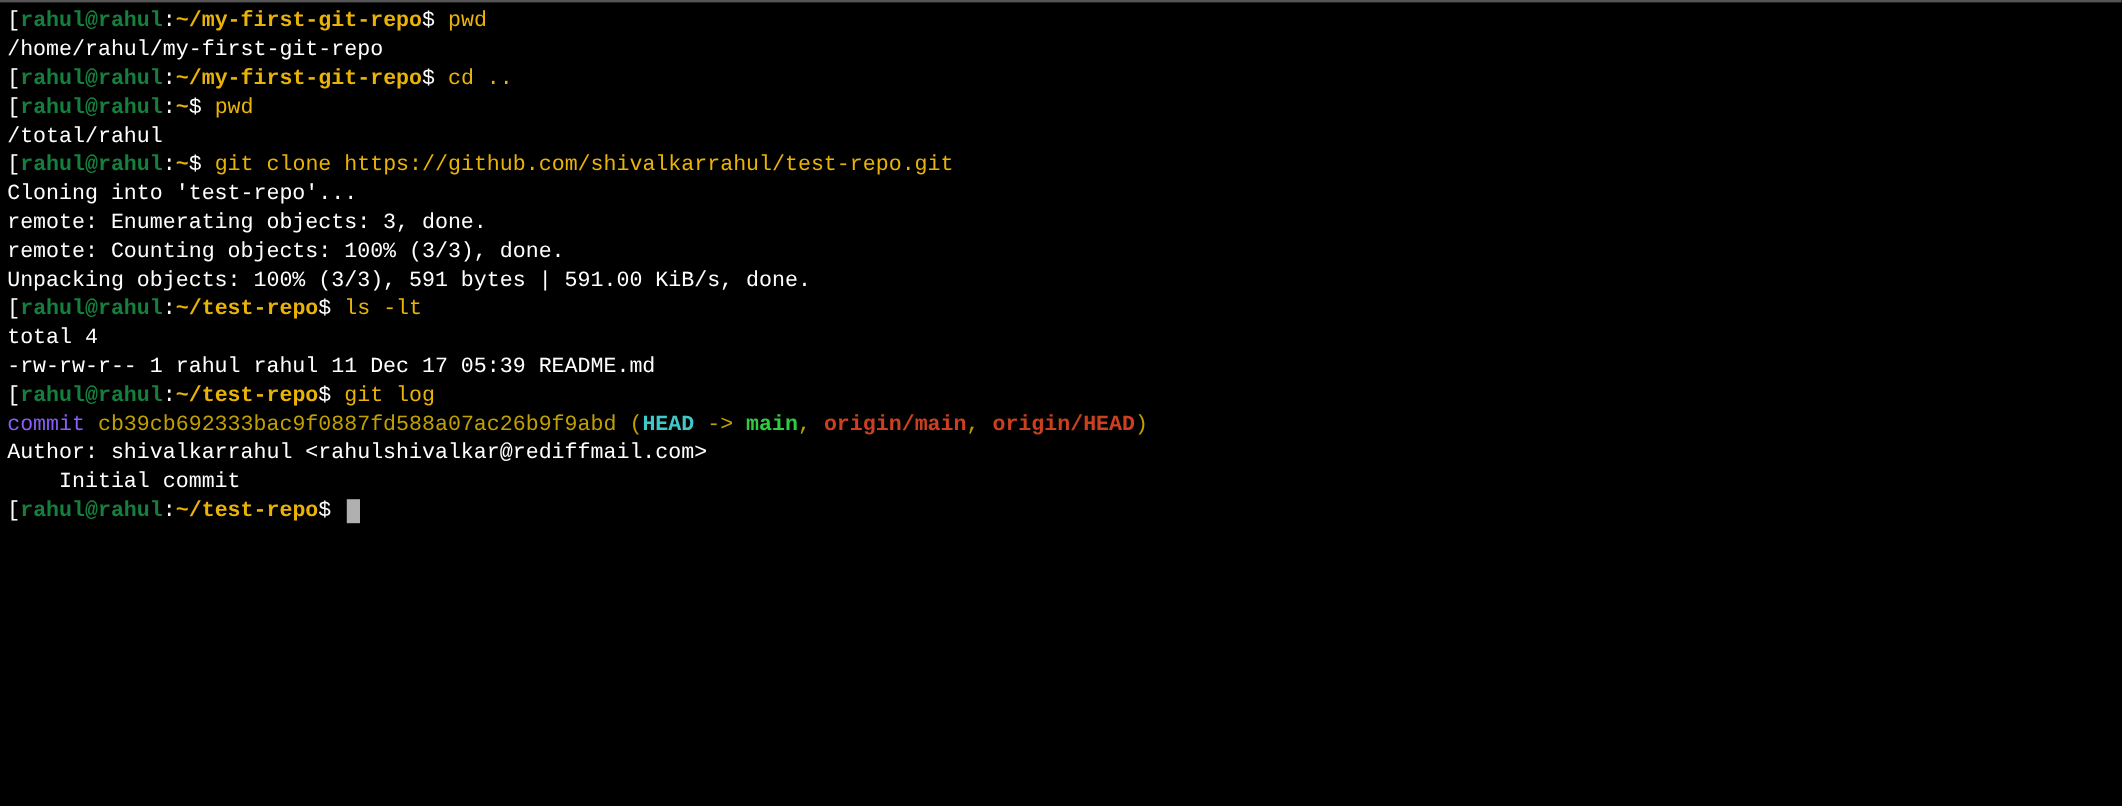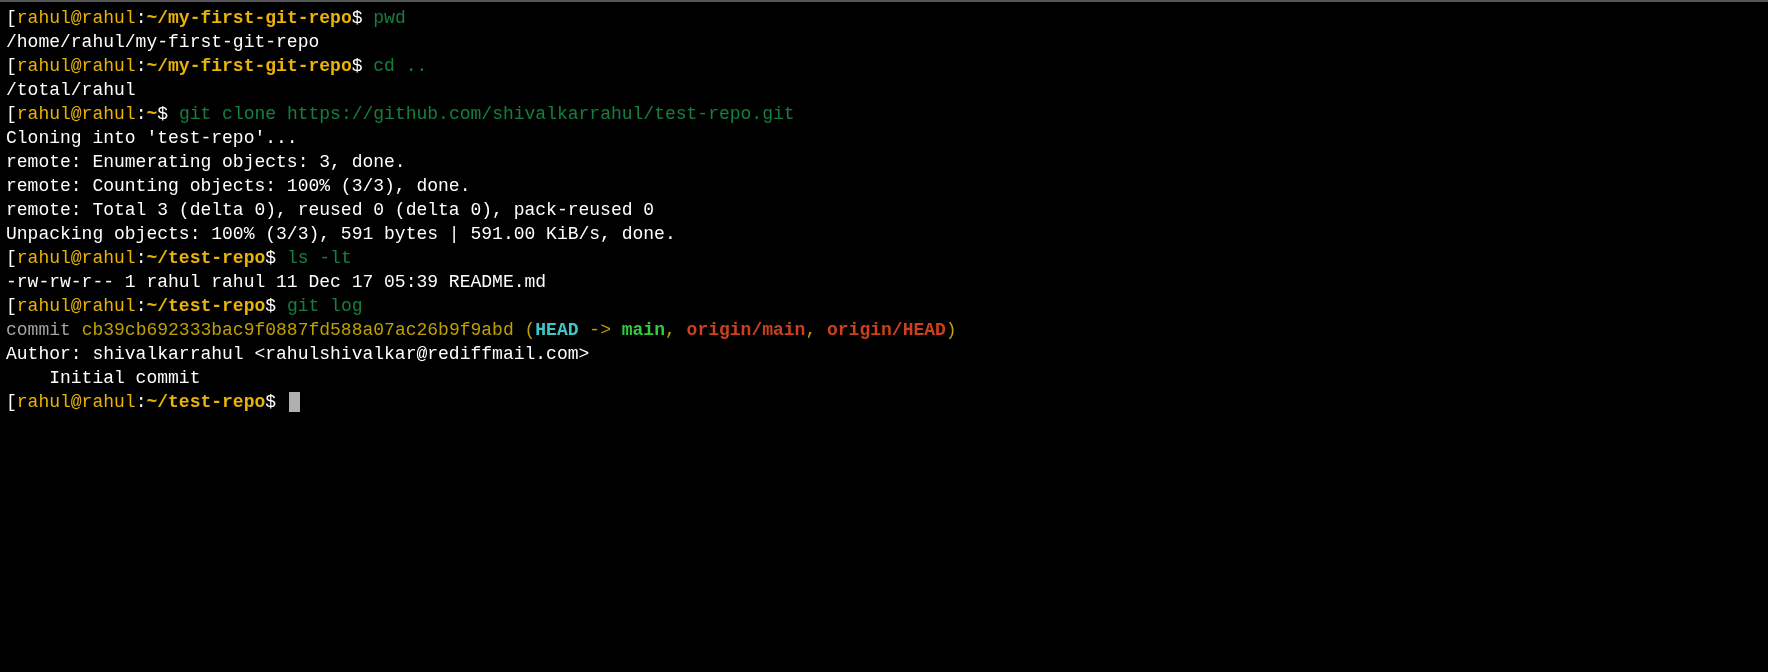--- a/index.html
+++ b/index.html
@@ -18,27 +18,27 @@
       height: 672px;
       overflow: hidden;
       border-top: 2px solid #555;
       font-weight: 500;
     }
     .line {
       white-space: pre;
       display: block;
     }
     .bracket { color: #ffffff; }
-    .user-host { color: #eab308; font-weight: 400; }
+    .user-host { color: #15803d; font-weight: 700; }
     .colon { color: #ffffff; }
     .path { color: #eab308; font-weight: 600; }
     .dollar { color: #ffffff; }
-    .cmd { color: #15803d; }
+    .cmd { color: #eab308; }
     .output { color: #ffffff; }
-    .commit-word { color: #a3a3a3; margin-top: 36px; }
+    .commit-word { color: #8b5cf6; margin-top: 36px; }
     .commit-hash { color: #c0a000; }
     .ref-paren { color: #c0a000; }
     .head { color: #40c8c8; font-weight: 600; }
     .arrow { color: #c0a000; }
     .main-branch { color: #2ecc40; font-weight: 600; }
     .remote-ref { color: #cc4020; font-weight: 600; }
     .comma { color: #c0a000; }
     .cursor {
       display: inline-block;
       width: 11px;
@@ -52,34 +52,35 @@
 <body>
 
 <div>
 
 <span class="line"><span class="bracket">[</span><span class="user-host">rahul@rahul</span><span class="colon">:</span><span class="path">~/my-first-git-repo</span><span class="dollar">$ </span><span class="cmd">pwd</span></span>
 
 <span class="line output">/home/rahul/my-first-git-repo</span>
 
 <span class="line"><span class="bracket">[</span><span class="user-host">rahul@rahul</span><span class="colon">:</span><span class="path">~/my-first-git-repo</span><span class="dollar">$ </span><span class="cmd">cd ..</span></span>
 
+<span class="line"><span class="bracket">[</span><span class="user-host">rahul@rahul</span><span class="colon">:</span><span class="path">~</span><span class="dollar">$ </span><span class="cmd">pwd</span></span>
 
 <span class="line output">/total/rahul</span>
 
 <span class="line"><span class="bracket">[</span><span class="user-host">rahul@rahul</span><span class="colon">:</span><span class="path">~</span><span class="dollar">$ </span><span class="cmd">git clone https://github.com/shivalkarrahul/test-repo.git</span></span>
 
 <span class="line output">Cloning into 'test-repo'...</span>
 <span class="line output">remote: Enumerating objects: 3, done.</span>
 <span class="line output">remote: Counting objects: 100% (3/3), done.</span>
-<span class="line output">remote: Total 3 (delta 0), reused 0 (delta 0), pack-reused 0</span>
 <span class="line output">Unpacking objects: 100% (3/3), 591 bytes | 591.00 KiB/s, done.</span>
 
 
 <span class="line"><span class="bracket">[</span><span class="user-host">rahul@rahul</span><span class="colon">:</span><span class="path">~/test-repo</span><span class="dollar">$ </span><span class="cmd">ls -lt</span></span>
 
+<span class="line output">total 4</span>
 <span class="line output">-rw-rw-r-- 1 rahul rahul 11 Dec 17 05:39 README.md</span>
 
 <span class="line"><span class="bracket">[</span><span class="user-host">rahul@rahul</span><span class="colon">:</span><span class="path">~/test-repo</span><span class="dollar">$ </span><span class="cmd">git log</span></span>
 
 <span class="line"><span class="commit-word">commit </span><span class="commit-hash">cb39cb692333bac9f0887fd588a07ac26b9f9abd</span><span class="ref-paren"> (</span><span class="head">HEAD</span><span class="arrow"> -&gt; </span><span class="main-branch">main</span><span class="comma">, </span><span class="remote-ref">origin/main</span><span class="comma">, </span><span class="remote-ref">origin/HEAD</span><span class="ref-paren">)</span></span>
 
 <span class="line output">Author: shivalkarrahul &lt;rahulshivalkar@rediffmail.com&gt;</span>
 <span class="line output"></span>
 <span class="line output">    Initial commit</span>
 

